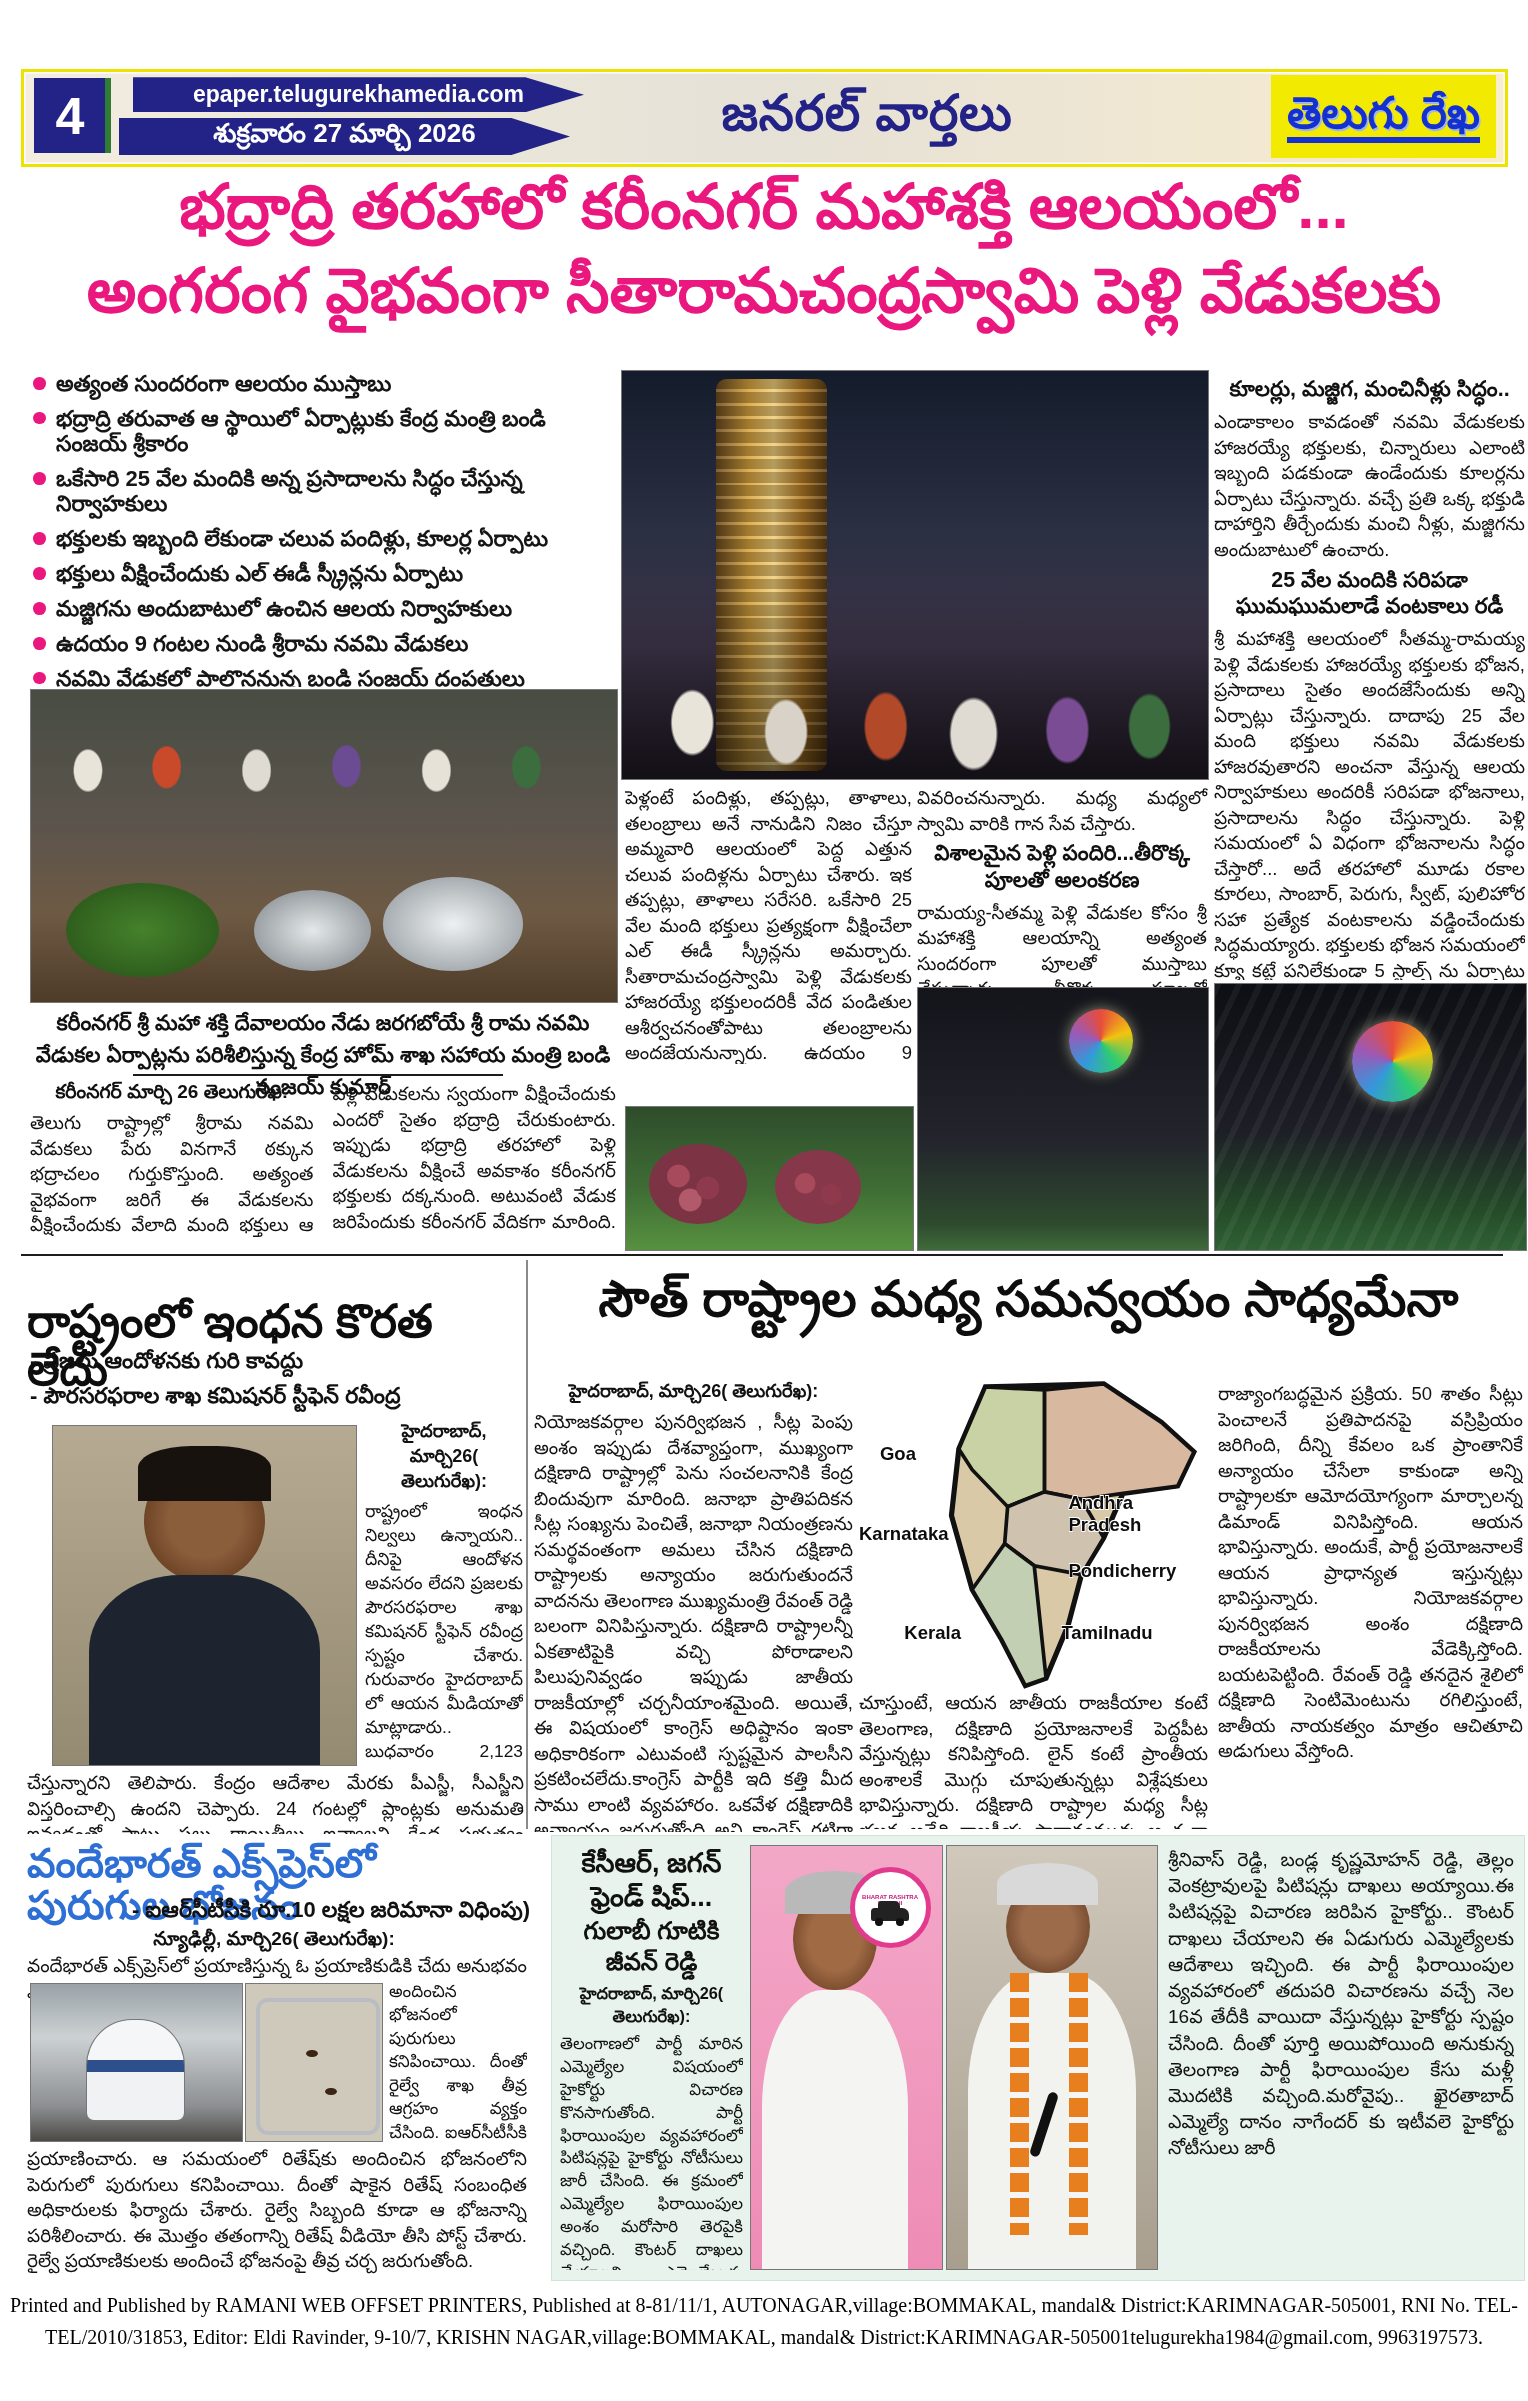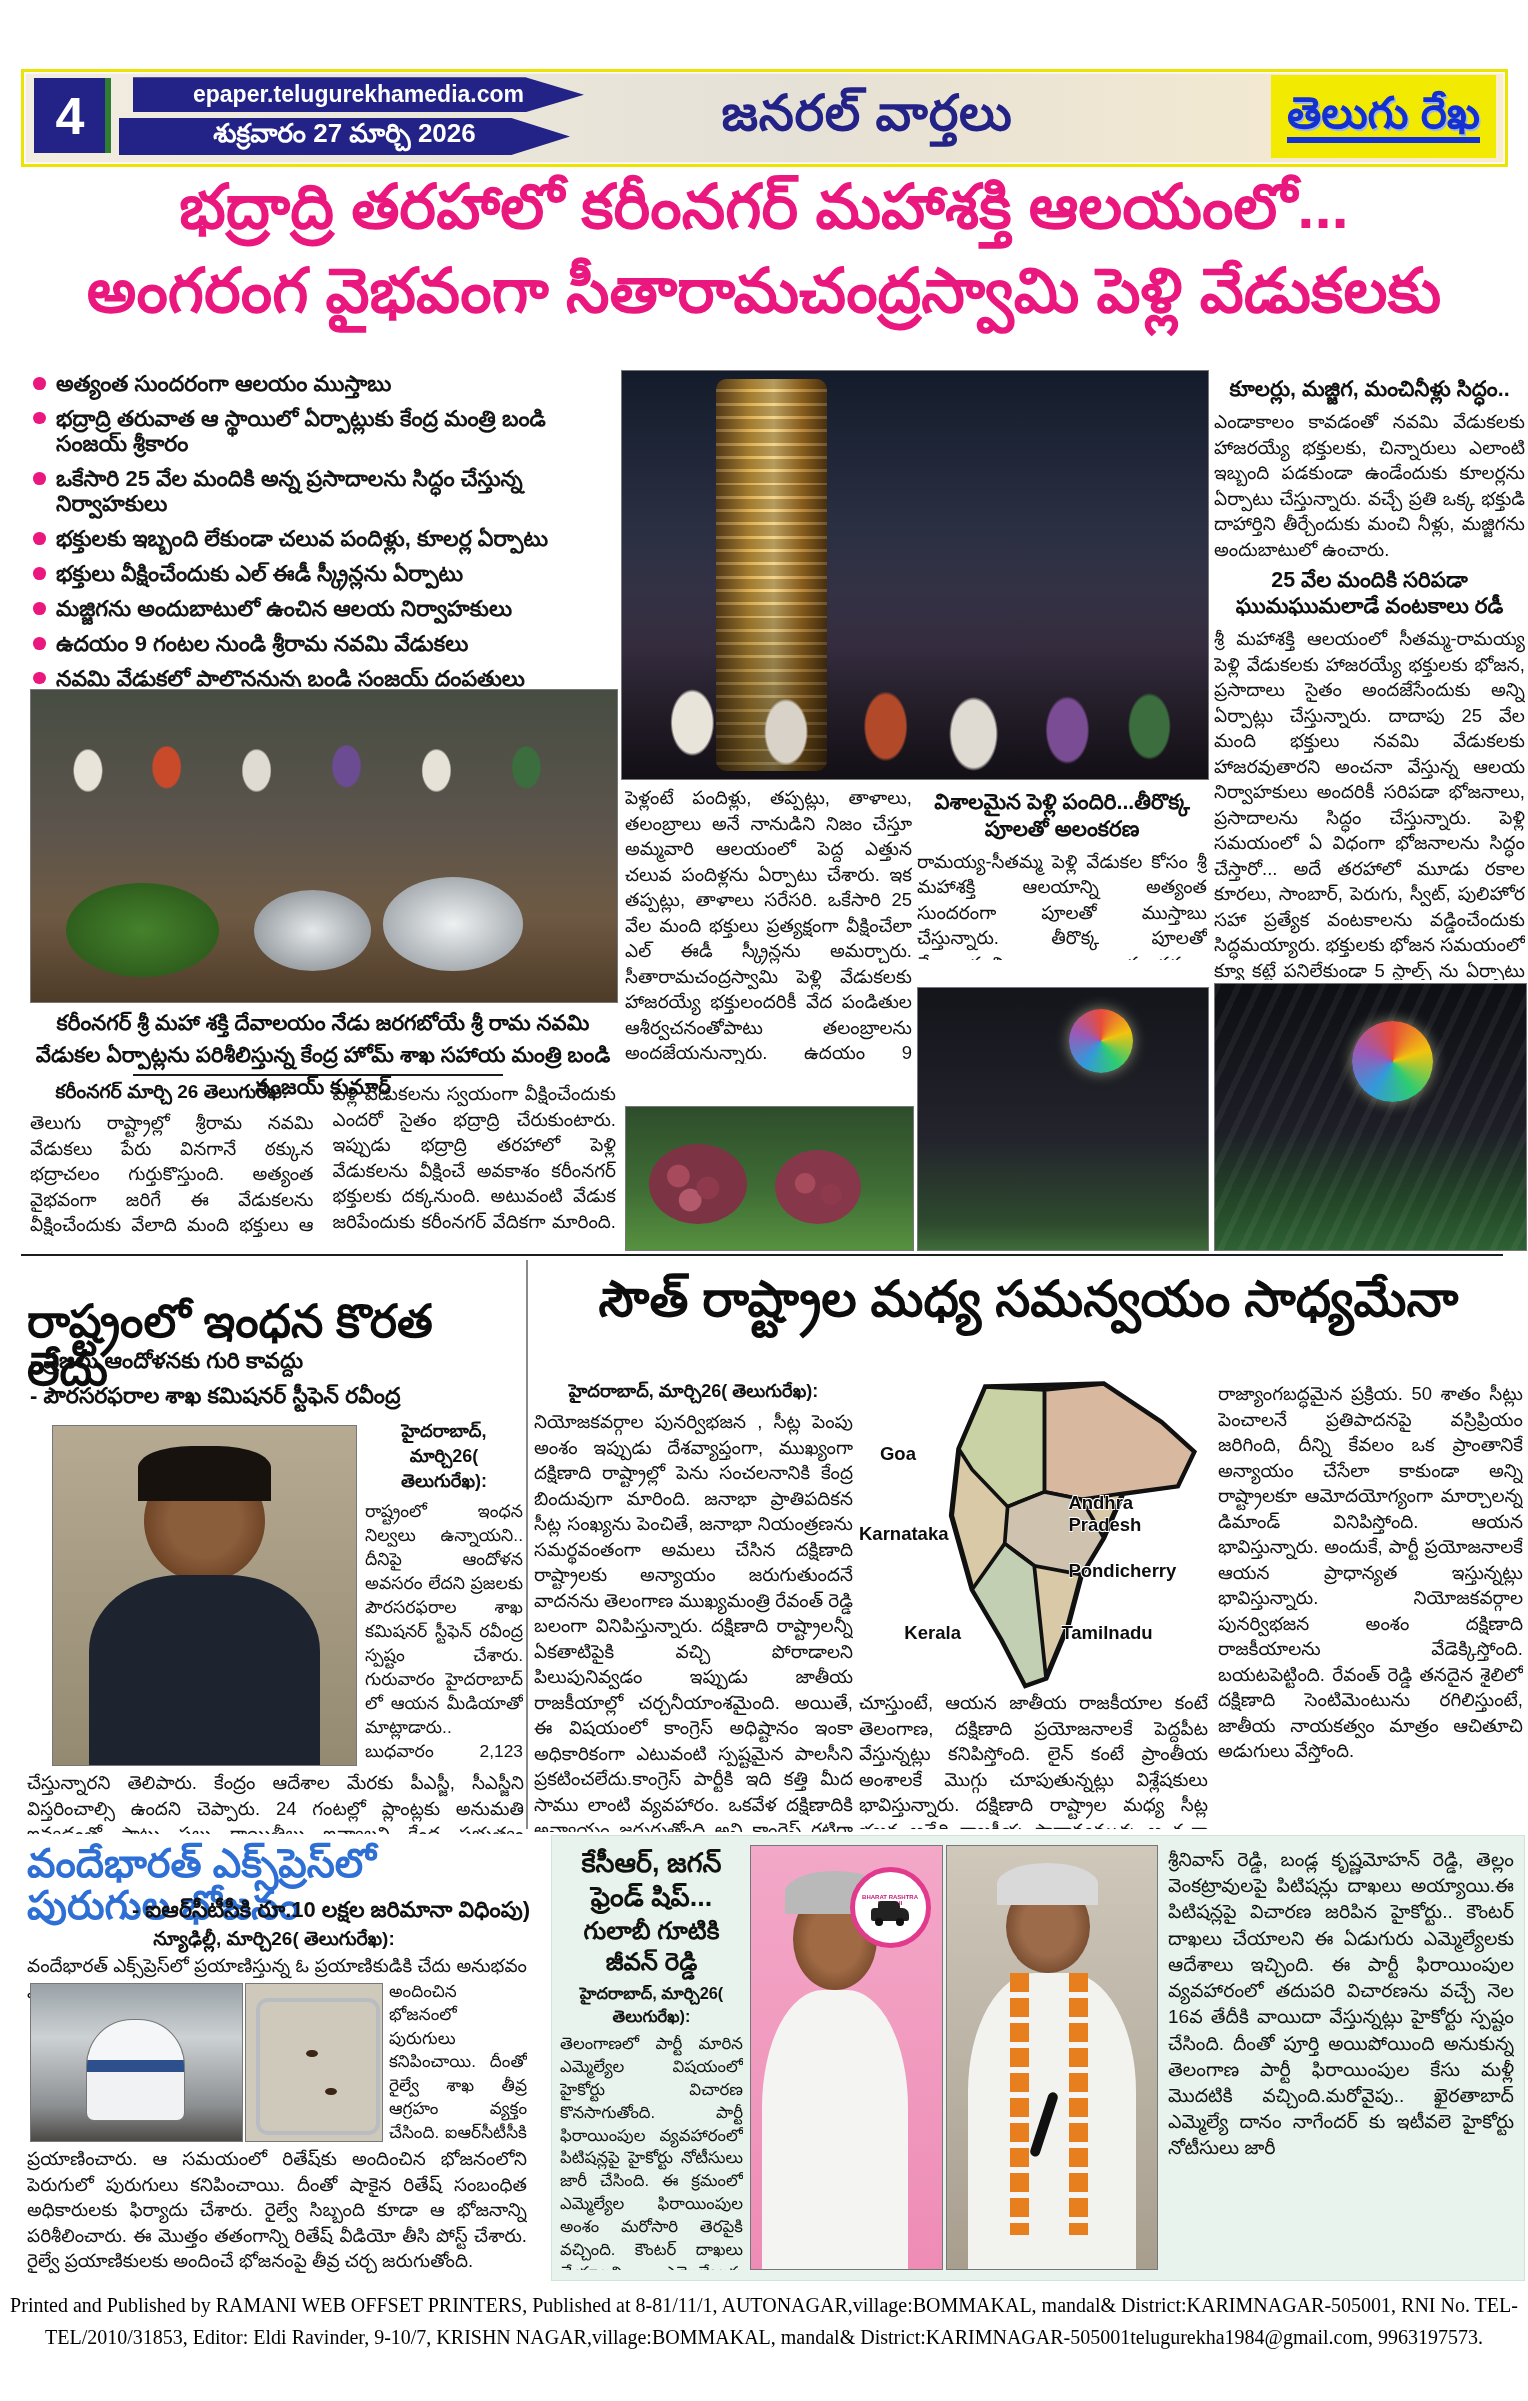--- a/index.html
+++ b/index.html
@@ -173,20 +173,21 @@
 
   <div class="abs" style="left:625px;top:785px;width:287px;">
     <div class="para clip" style="height:279px;">పెళ్లంటే పందిళ్లు, తప్పట్లు, తాళాలు, తలంబ్రాలు అనే నానుడిని నిజం చేస్తూ అమ్మవారి ఆలయంలో పెద్ద ఎత్తున చలువ పందిళ్లను ఏర్పాటు చేశారు. ఇక తప్పట్లు, తాళాలు సరేసరి. ఒకేసారి 25 వేల మంది భక్తులు ప్రత్యక్షంగా వీక్షించేలా ఎల్ ఈడీ స్క్రీన్లను అమర్చారు. సీతారామచంద్రస్వామి పెళ్లి వేడుకలకు హాజరయ్యే భక్తులందరికీ వేద పండితుల ఆశీర్వచనంతోపాటు తలంబ్రాలను అందజేయనున్నారు. ఉదయం 9 గంటలకు సీతారామచంద్రుడి పెళ్లి వేడుకలు ప్రారంభం కానున్నాయి. వేడుకలు నిర్వహించే అర్చకులు</div>
   </div>
   <div class="abs photo ph-onions" style="left:625px;top:1106px;width:287px;height:143px;">
     <div class="blob" style="left:8%;top:26%;width:34%;height:56%;background:radial-gradient(18px 18px at 30% 40%,#a64a5c 0 60%,transparent 66%),radial-gradient(18px 18px at 60% 55%,#8e3a4c 0 60%,transparent 66%),radial-gradient(18px 18px at 42% 70%,#b25a6c 0 60%,transparent 66%),#7c3344;"></div>
     <div class="blob" style="left:52%;top:30%;width:30%;height:52%;background:radial-gradient(16.3px 16.3px at 35% 45%,#a64a5c 0 60%,transparent 66%),radial-gradient(16.3px 16.3px at 65% 60%,#8e3a4c 0 60%,transparent 66%),#86384a;"></div>
   </div>
 
   <div class="abs" style="left:917px;top:785px;width:290px;">
+    <div class="para">వివరించనున్నారు. మధ్య మధ్యలో స్వామి వారికి గాన సేవ చేస్తారు.</div>
     <div class="subhead">విశాలమైన పెళ్లి పందిరి...తీరొక్క పూలతో అలంకరణ</div>
     <div class="para clip" style="height:111px;">రామయ్య-సీతమ్మ పెళ్లి వేడుకల కోసం శ్రీ మహాశక్తి ఆలయాన్ని అత్యంత సుందరంగా పూలతో ముస్తాబు చేస్తున్నారు. తీరొక్క పూలతో దేవాలయాన్ని సుందరంగా అలంకరిస్తున్నారు. విద్యుత్ కాంతులతో ధగధగలాడేలా ఆలయాన్ని అందంగా తీర్చిదిద్దుతున్నారు. విశాలమైన పెళ్లి పందిరిని ఏర్పాటు చేసి పూలతో అలంకరిస్తున్నారు.</div>
   </div>
   <div class="abs photo ph-tent" style="left:917px;top:987px;width:290px;height:262px;">
     <div class="deco-ring" style="left:52%;top:8%;width:64px;height:64px;"></div>
   </div>
 
   <div class="abs hline" style="left:21px;top:1254px;width:1482px;height:2.2px;"></div>
   <div class="abs vline" style="left:526px;top:1260px;width:1.5px;height:569px;"></div>
 

